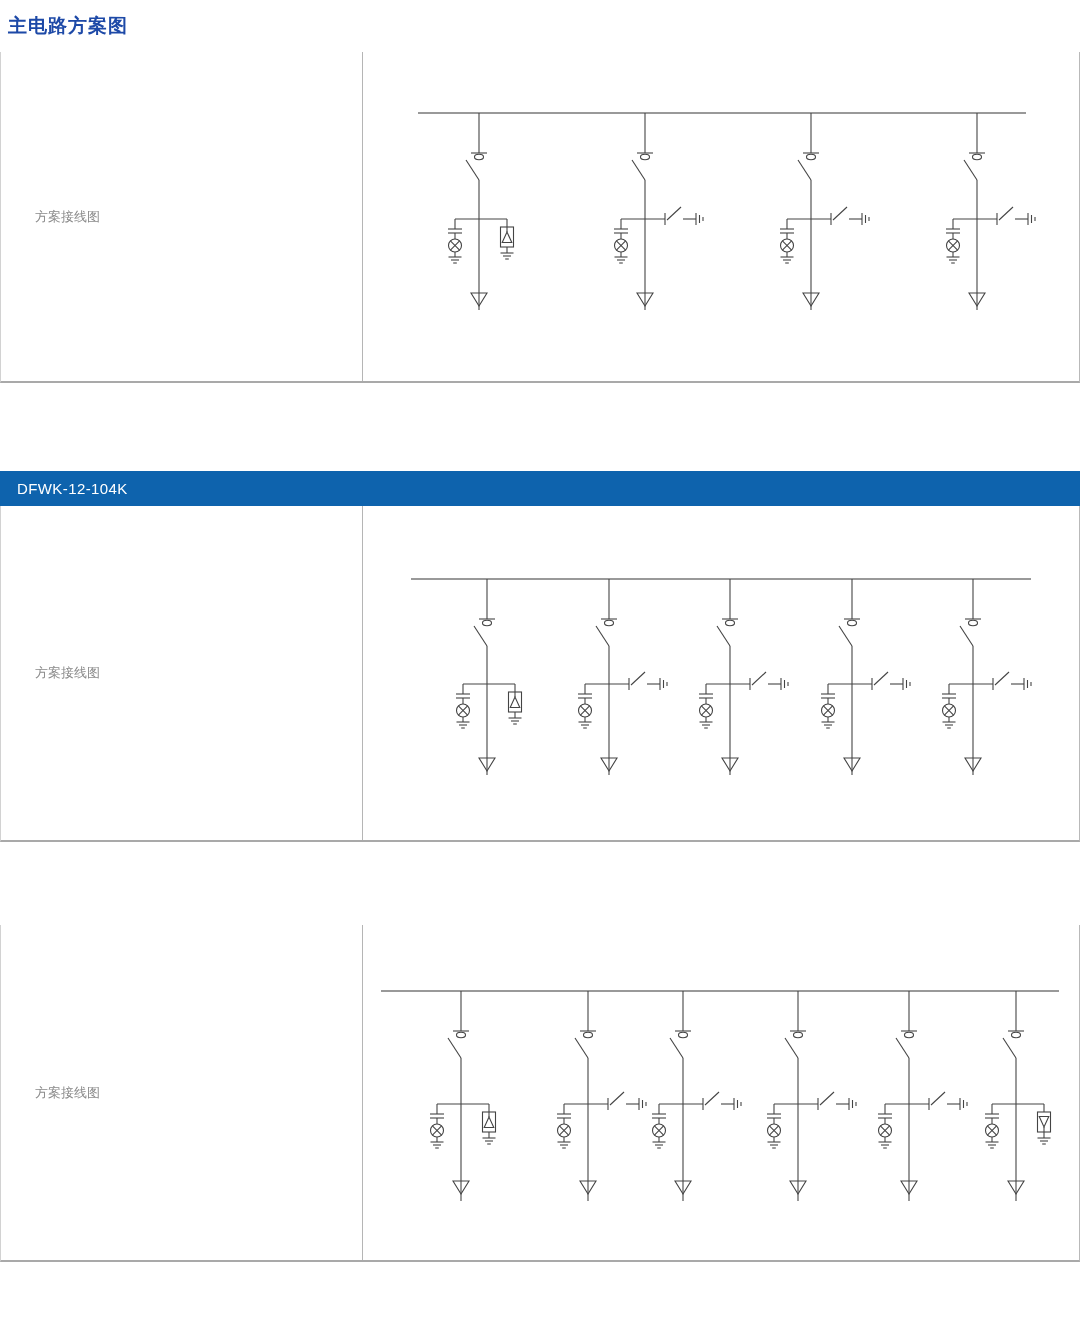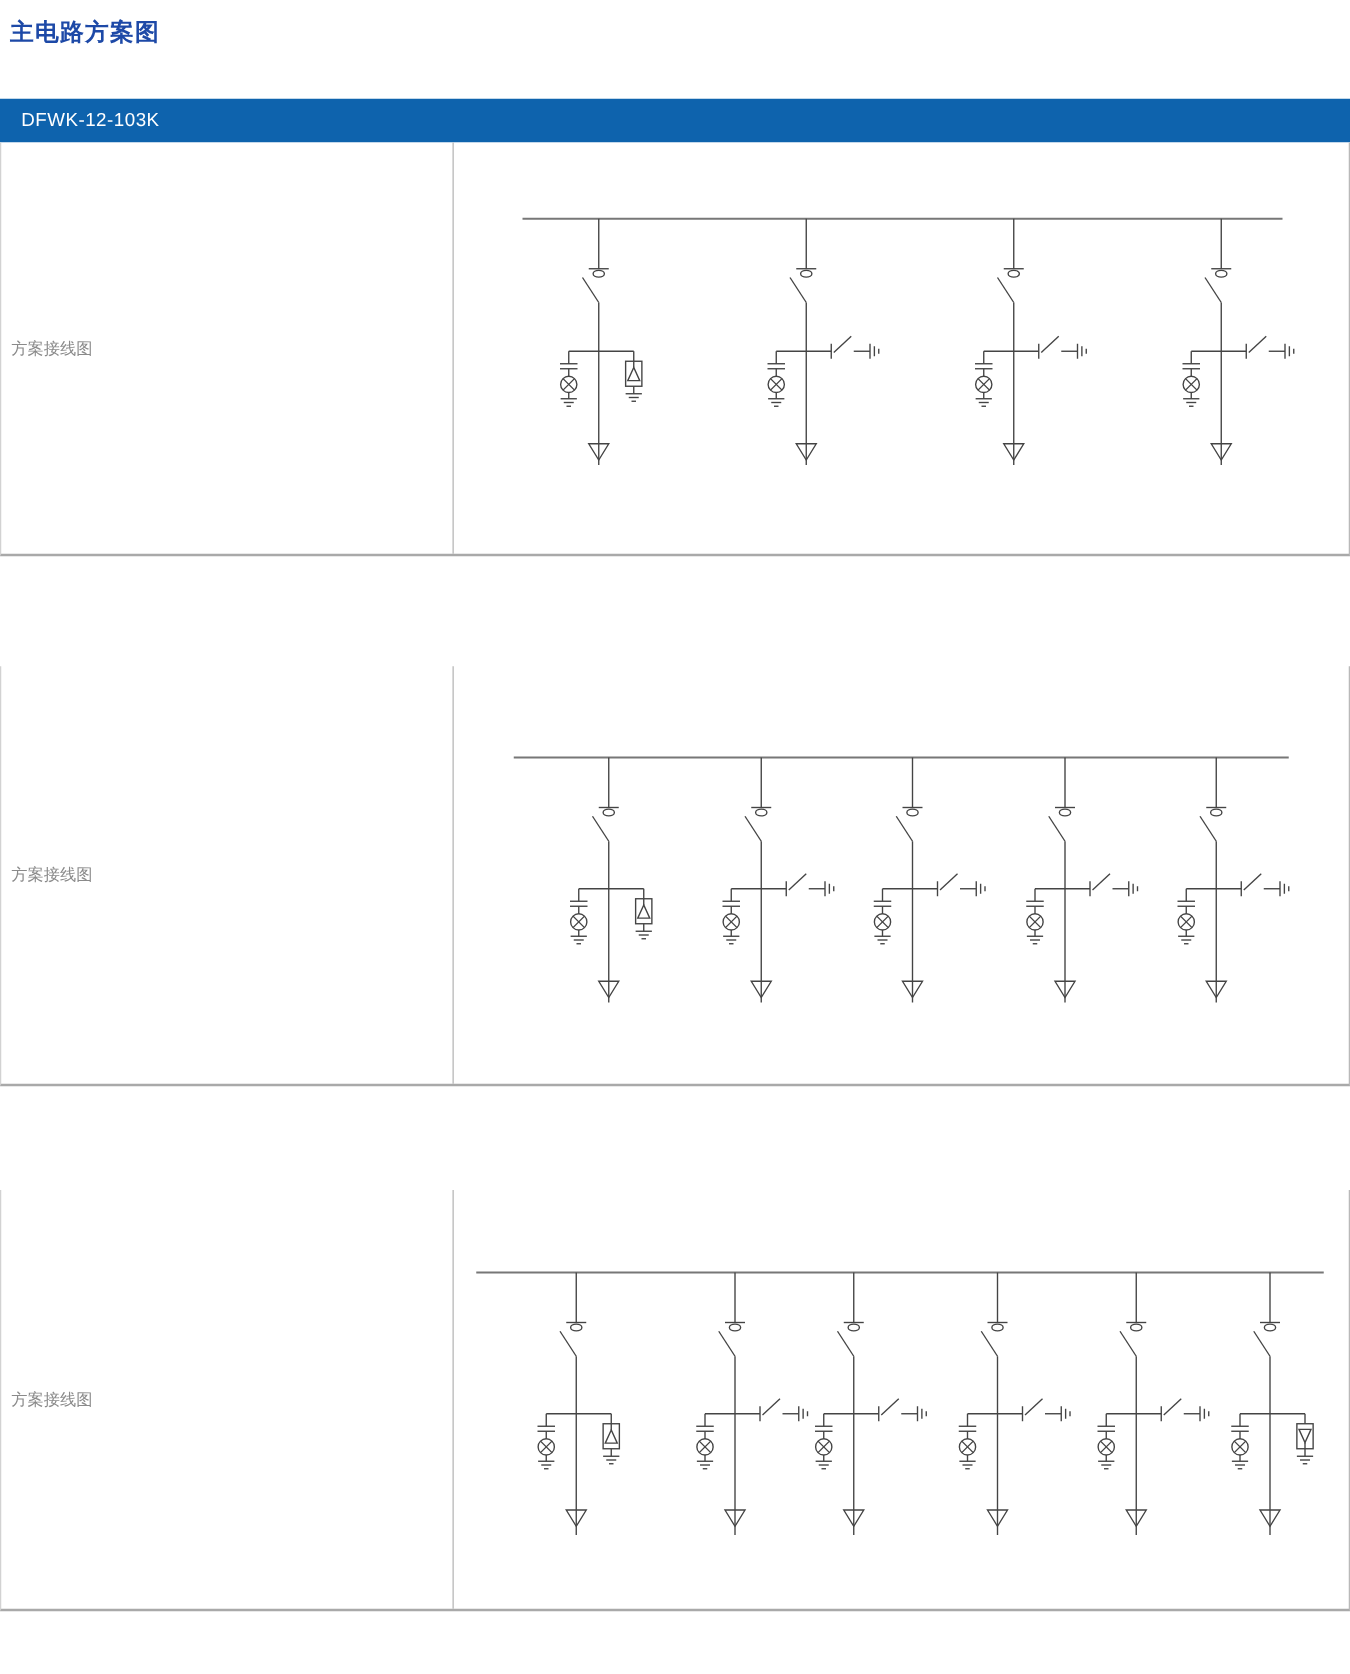--- a/index.html
+++ b/index.html
@@ -13,21 +13,21 @@
   }
   html,body{margin:0;padding:0;background:#ffffff;}
   body{
     width:1080px;height:1339px;
     font-family:"Liberation Sans","DejaVu Sans",sans-serif;
     overflow:hidden;
   }
   .page-title{
     color:var(--title-text);
     font-size:19px;font-weight:bold;
-    margin:0;padding:13px 0 40px 8px;
+    margin:0;padding:13px 0 13px 8px;
     letter-spacing:1px;
   }
   .section{margin-bottom:88px;}
   .section.gap-sm{margin-bottom:83px;}
   .section.last{margin-bottom:0;}
   .section-header{
     height:35px;background:var(--header-bg);color:var(--header-text);
     display:flex;align-items:center;
     padding-left:17px;box-sizing:border-box;
     font-size:15px;letter-spacing:.4px;
@@ -38,36 +38,33 @@
     border-right:1px solid #b9b9b9;
     border-bottom:2px solid #a9a9a9;
     box-sizing:content-box;
     background:#ffffff;
   }
   .cell-left{
     position:absolute;top:0;left:0;width:362px;height:100%;
     border-right:1px solid var(--border);
     box-sizing:border-box;
     display:flex;align-items:center;
-    padding-left:8px;
+    padding-left:34px;
     color:var(--row-label);font-size:13px;
   }
   svg.diagram{position:absolute;top:0;left:0;display:block;}
   svg .ckt{stroke:var(--circuit);stroke-width:1.1;fill:none;}
   svg .bus{stroke:var(--busbar);stroke-width:1.5;fill:none;}
 </style>
 </head>
 <body>
 
 <h1 class="page-title">主电路方案图</h1>
 
 <div class="section">
-  <div class="section-header">
-    <span>DFWK-12-103K</span>
-  </div>
   <div class="section-table" style="height: 329px;">
     <div class="cell-left">
       <span>方案接线图</span>
     </div>
     <svg class="diagram" width="1080" height="329" viewBox="0 0 1080 329">
         <line x1="417" y1="61" x2="1025" y2="61" class="bus"></line>
         <line x1="478" y1="61" x2="478" y2="101" class="ckt"></line>
         <line x1="470" y1="101" x2="486" y2="101" class="ckt"></line>
         <ellipse cx="478" cy="105" rx="4.5" ry="2.7" class="ckt"></ellipse>
         <line x1="465" y1="108" x2="478" y2="128" class="ckt"></line>
@@ -163,20 +160,23 @@
         <line x1="1014" y1="167" x2="1027" y2="167" class="ckt"></line>
         <line x1="1027" y1="161" x2="1027" y2="173" class="ckt"></line>
         <line x1="1030.5" y1="163" x2="1030.5" y2="171" class="ckt"></line>
         <line x1="1034" y1="165" x2="1034" y2="169" class="ckt"></line>
         <polygon points="968,241 984,241 976,254" class="ckt"></polygon>
       </svg>
   </div>
 </div>
 
 <div class="section gap-sm">
+  <div class="section-header">
+    <span>DFWK-12-104K</span>
+  </div>
   <div class="section-table" style="height: 334px;">
     <div class="cell-left">
       <span>方案接线图</span>
     </div>
     <svg class="diagram" width="1080" height="334" viewBox="0 0 1080 334">
         <line x1="410" y1="73" x2="1030" y2="73" class="bus"></line>
         <line x1="486" y1="73" x2="486" y2="113" class="ckt"></line>
         <line x1="478" y1="113" x2="494" y2="113" class="ckt"></line>
         <ellipse cx="486" cy="117" rx="4.5" ry="2.7" class="ckt"></ellipse>
         <line x1="473" y1="120" x2="486" y2="140" class="ckt"></line>

